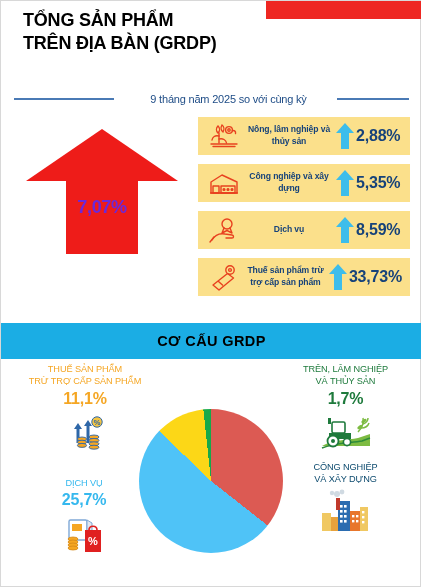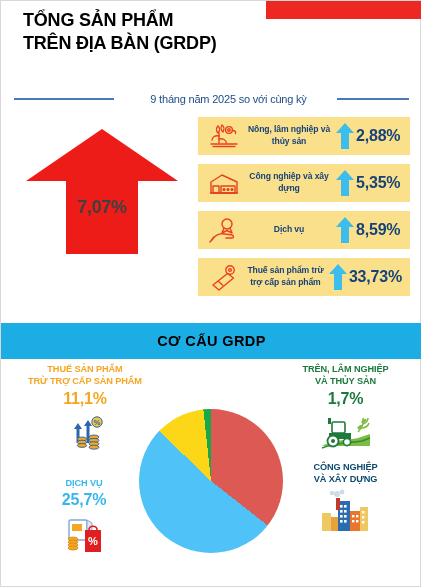--- a/index.html
+++ b/index.html
@@ -62,21 +62,21 @@
     border-left: 76px solid transparent;
     border-right: 76px solid transparent;
     border-bottom: 52px solid #EE1C19;
   }
   .arrow-stem {
     position: absolute; left: 40px; top: 51px; width: 72px; height: 74px;
     background: #EE1C19;
   }
   .arrow-value {
     position: absolute; left: 0; top: 68px; width: 152px;
-    text-align: center; color: #404040;
+    text-align: center; color: #6d28d9;
     font-weight: bold; font-size: 18px; letter-spacing: -0.3px;
   }
 
   
   .rows {
     position: absolute; left: 197px; top: 116px; width: 212px;
   }
   .row {
     display: flex; align-items: center;
     background: #FBE08B;
@@ -116,21 +116,21 @@
   .pie-section {
     position: absolute; left: 0; top: 358px; width: 421px; height: 229px;
   }
   .pie {
     position: absolute; left: 138px; top: 50px; width: 144px; height: 144px;
     border-radius: 50%;
   }
 
   .lbl { position: absolute; text-align: center; }
   .lbl .name {
-    font-weight: bold; font-size: 9.2px; line-height: 1.35; letter-spacing: -0.1px;
+    font-weight: normal; font-size: 9.2px; line-height: 1.35; letter-spacing: -0.1px;
     white-space: pre-line;
     text-align: center;
   }
   .lbl .val {
     font-weight: bold; font-size: 16px; margin-top: 2px; letter-spacing: -0.2px;
   }
   .lbl .ico { margin-top: 4px; height: 42px; display: flex; align-items: center; justify-content: center; }
 
   .lbl-tax  { left: 18px;  top: 4px;   width: 132px; color: #F5A623; }
   .lbl-serv { left: 22px;  top: 118px; width: 122px; color: #35B8EE; }

